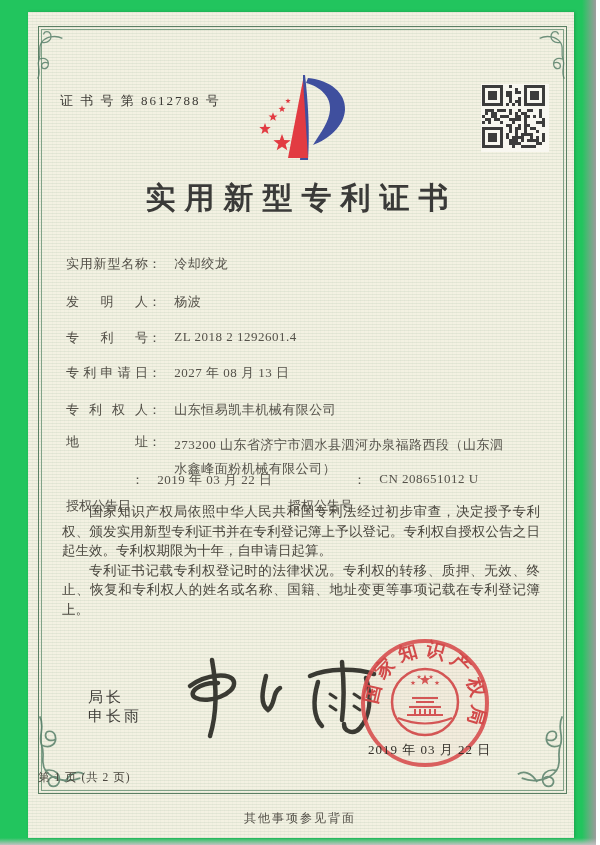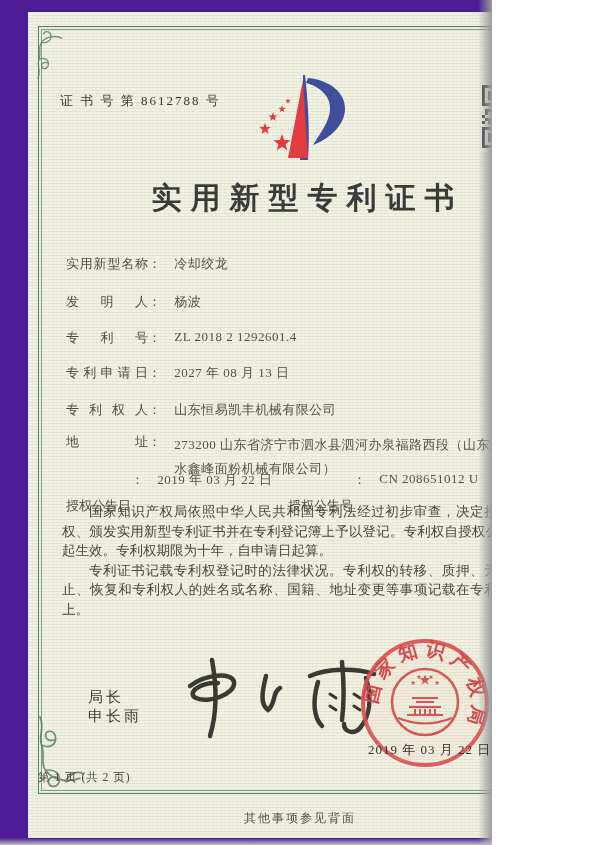--- a/index.html
+++ b/index.html
@@ -1,17 +1,17 @@
 <!DOCTYPE html>
 <html><head>
 <meta charset="utf-8">
 <style>
   html,body{margin:0;padding:0;}
   body{background:#ffffff;font-family:"Liberation Serif","DejaVu Serif",serif;}
-  .stage{position:relative;width:492px;height:845px;background:#4c1d95;overflow:hidden;}
+  .stage{position:relative;width:596px;height:845px;background:#22c55e;overflow:hidden;}
   .scan-edge-right{position:absolute;right:0;top:0;width:14px;height:845px;
     background:linear-gradient(to right,rgba(255,255,255,0),#9c9c9c);}
   .scan-edge-bottom{position:absolute;left:0;bottom:0;width:600px;height:7px;
     background:linear-gradient(rgba(255,255,255,0),#c2c2c2);}
   .paper{position:absolute;left:28px;top:12px;width:546px;height:826px;
     background-color:#f3f1e2;
     background-image:
       repeating-linear-gradient(0deg, rgba(146,176,148,0.16) 0 1px, transparent 1px 3px),
       repeating-linear-gradient(90deg, rgba(146,176,148,0.05) 0 1px, transparent 1px 4px);
     box-shadow:1px 0 3px rgba(0,0,0,0.18);}
@@ -19,21 +19,21 @@
     border:1px solid #5a7f63;}
   .frame-inner{position:absolute;left:13px;top:17px;width:521px;height:760px;
     border:1px solid #7fa287;}
   .corner{position:absolute;opacity:.85;}
   .cert-no{position:absolute;left:32px;top:80px;font-size:13px;letter-spacing:2px;color:#3c3a35;}
   .logo{position:absolute;left:217px;top:46px;width:115px;height:115px;}
   .qr{position:absolute;left:453px;top:72px;width:66px;height:66px;background:#f8f7f0;
     display:grid;grid-template-columns:repeat(21,3px);grid-auto-rows:3px;padding:1px;}
   .qr div.on{background:#3c3c3c;}
   .title{position:absolute;left:10px;top:166px;width:527px;text-align:center;
-    font-size:30px;font-weight:600;letter-spacing:9px;color:#3a3a38;padding-left:6px;}
+    font-size:30px;font-weight:600;letter-spacing:9px;color:#3a3a38;}
   .field-row{position:absolute;left:38px;width:490px;font-size:13px;color:#4b4840;}
   .flabel{display:inline-block;width:82px;text-align:justify;text-align-last:justify;
     vertical-align:top;color:#514e46;}
   .flabel.compact{width:auto;text-align:left;text-align-last:auto;margin-top:26px;}
   .colon{display:inline-block;vertical-align:top;color:#514e46;}
   .fvalue{display:inline-block;vertical-align:top;margin-left:10px;color:#55524a;letter-spacing:0.5px;}
   .fvalue.wrap{width:342px;line-height:24px;}
   .grant2{position:absolute;left:222px;top:0;}
   .paras{position:absolute;left:34px;top:490px;width:478px;font-size:13.5px;
     line-height:19.5px;color:#4a473f;text-align:justify;}

